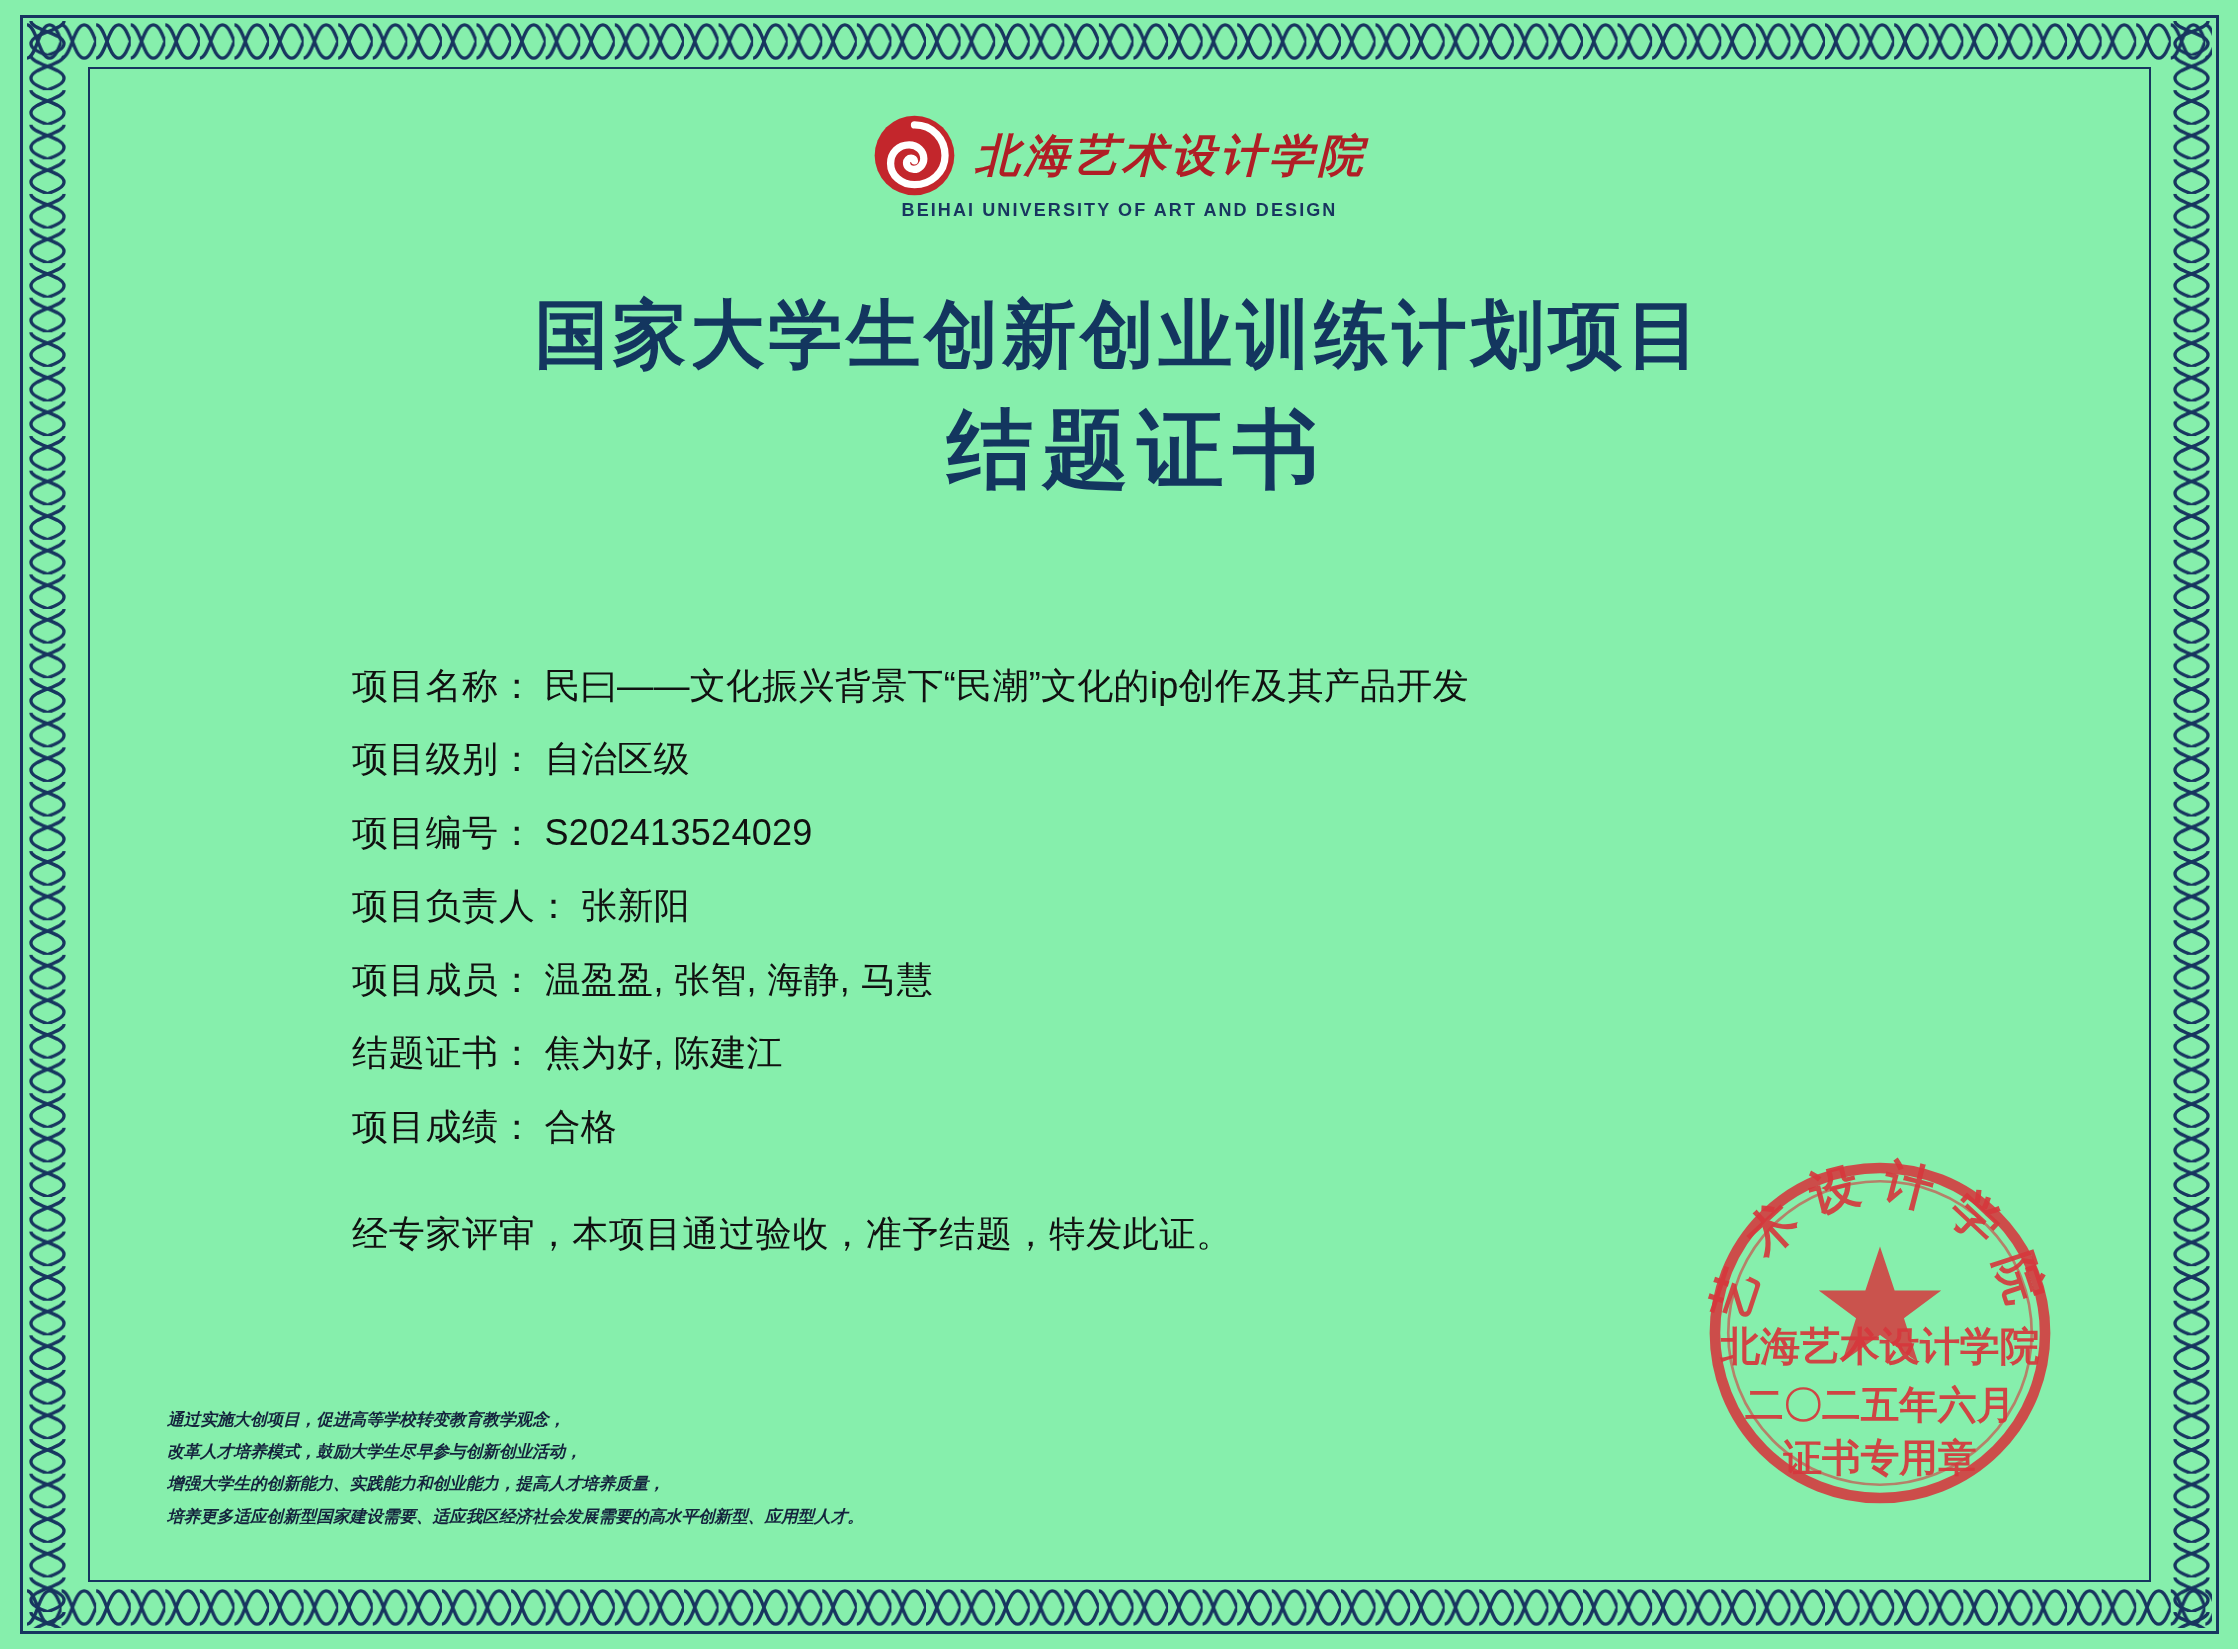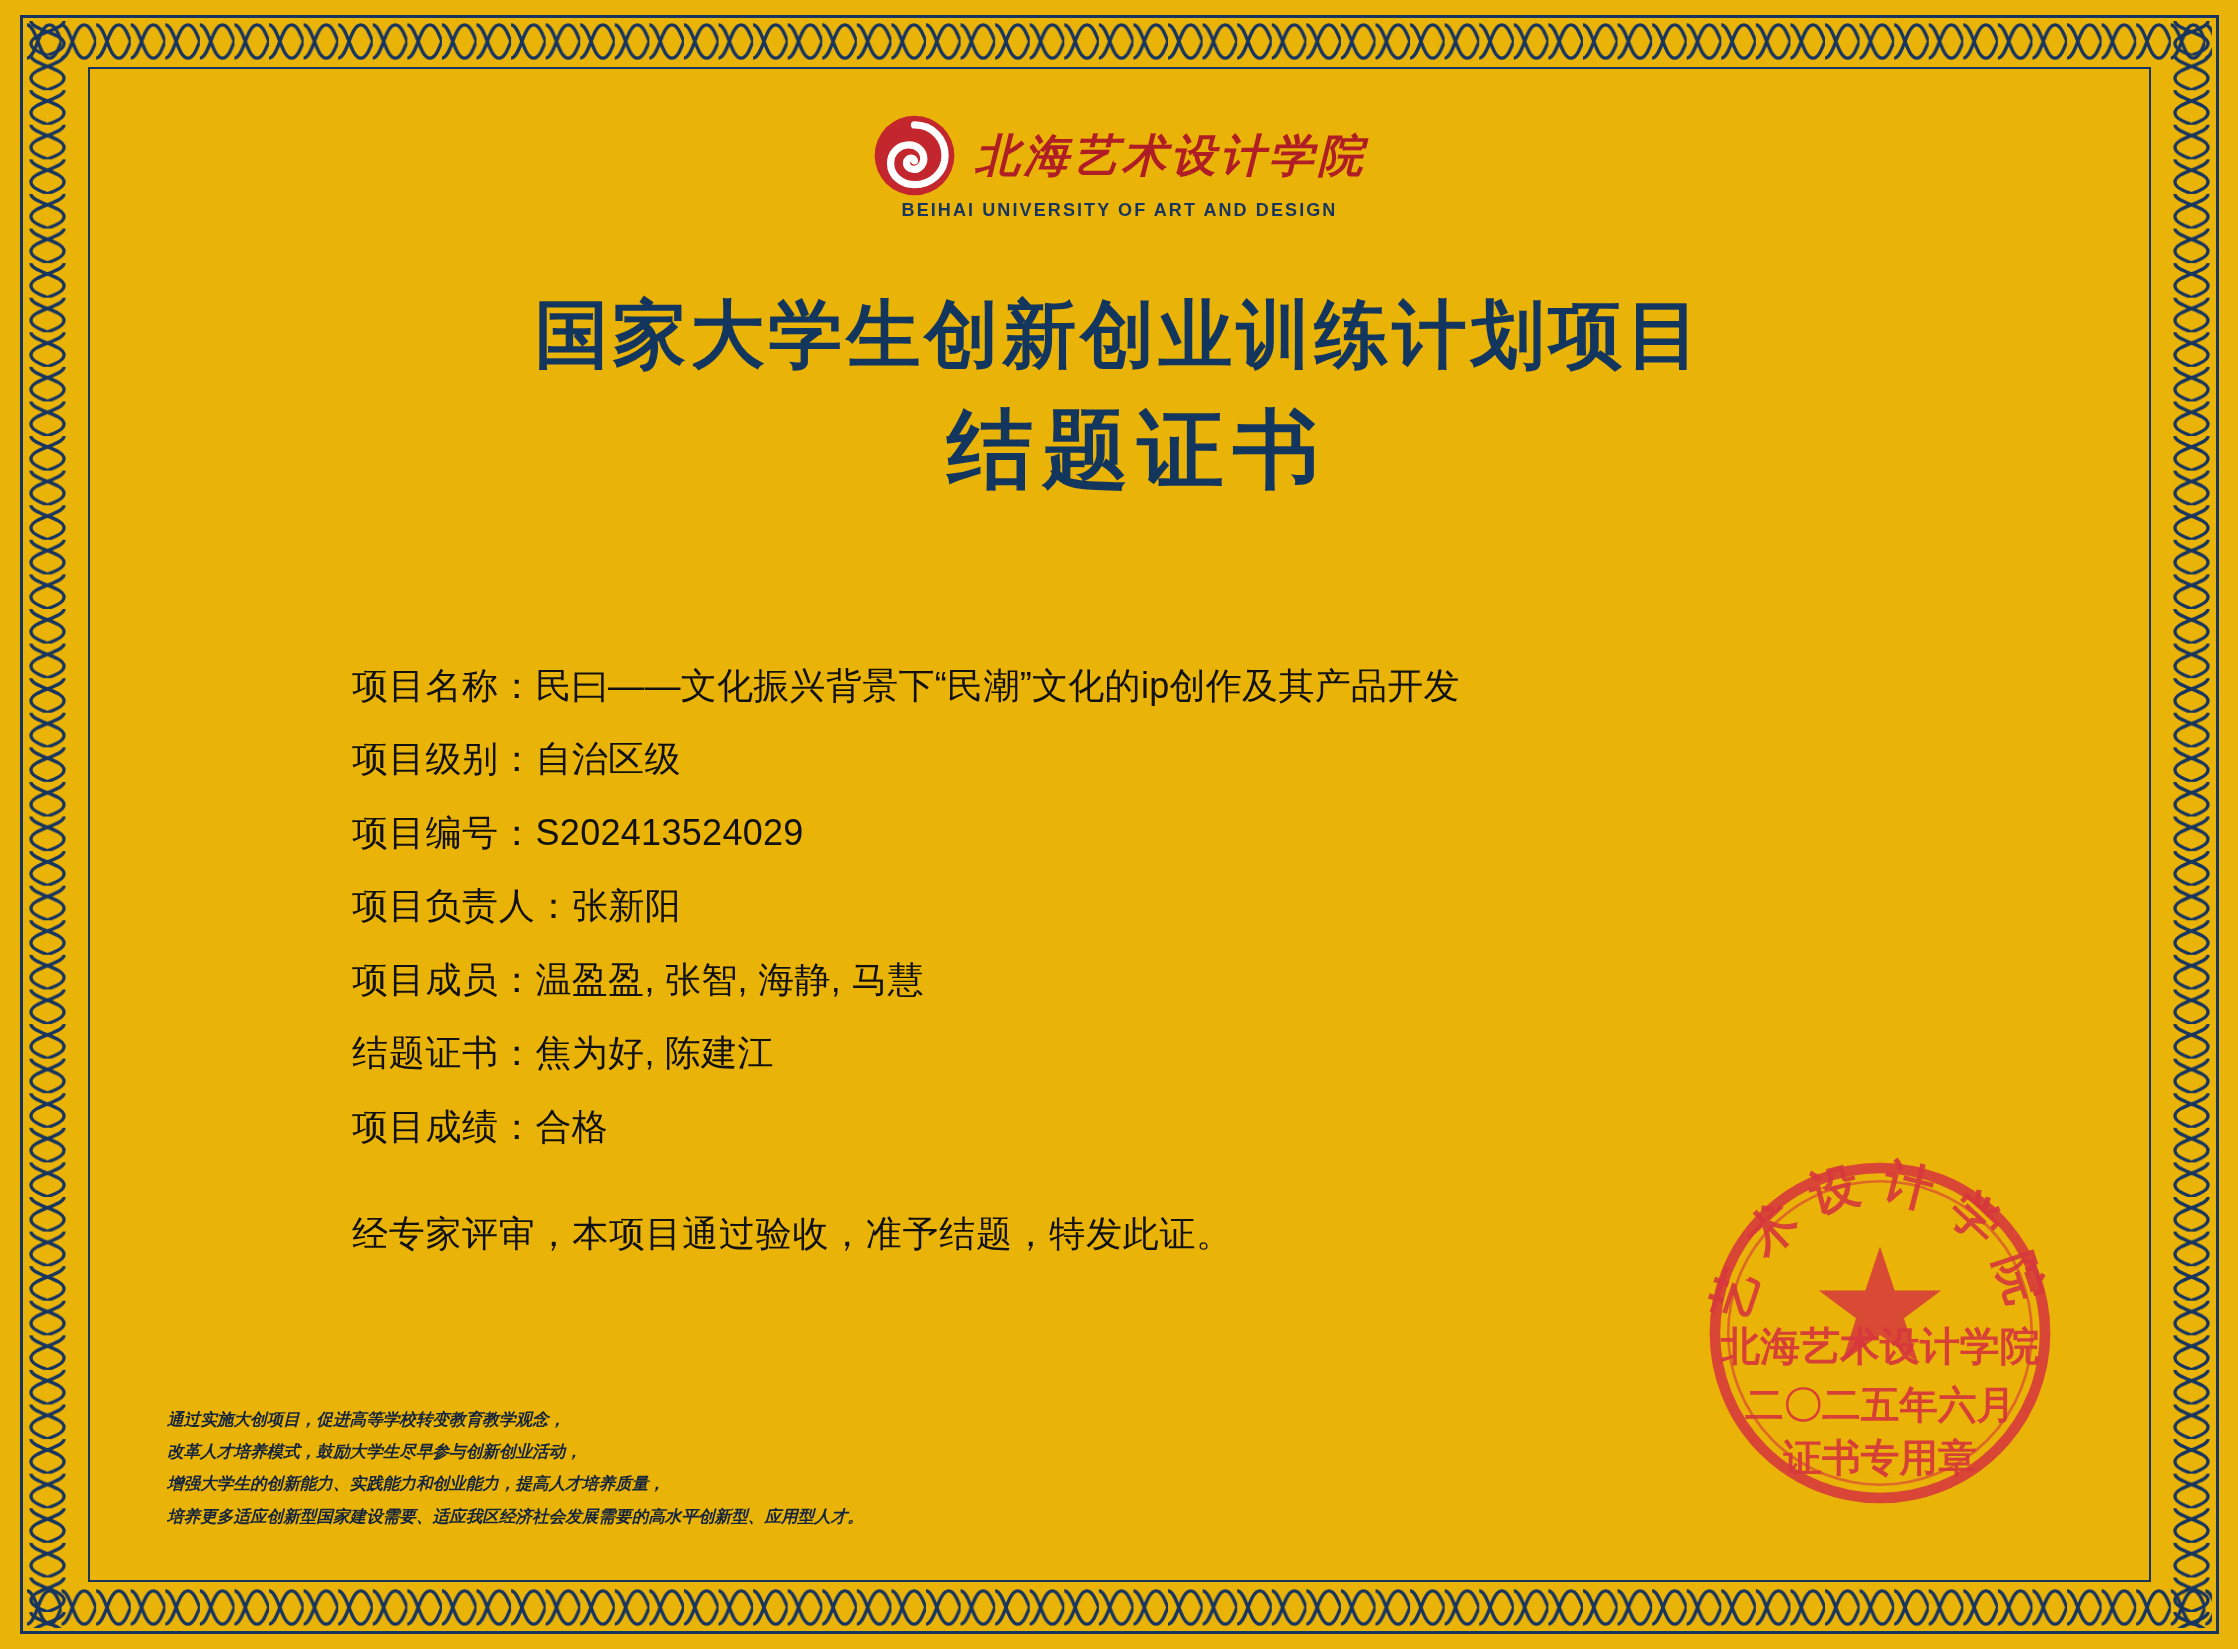--- a/index.html
+++ b/index.html
@@ -11,21 +11,21 @@
     width: 2239px;
     height: 1649px;
     font-family: "Liberation Serif", "DejaVu Serif", serif;
     overflow: hidden;
   }
 
   .certificate {
     position: relative;
     width: 2239px;
     height: 1649px;
-    background: #eab308;
+    background: #86efac;
     box-sizing: border-box;
   }
 
   
   .border-outer {
     position: absolute;
     left: 20px;
     top: 14.6px;
     right: 20px;
     bottom: 14.6px;
@@ -124,20 +124,21 @@
     right: 200px;
   }
   .field-row {
     display: flex;
     align-items: flex-end;
     margin-bottom: 31px;
     font-size: 36px;
     color: #101010;
     font-family: "Liberation Sans", "DejaVu Sans", sans-serif;
     line-height: 1.18;
+    gap: 9px;
   }
   .field-label {
     flex: none;
     color: #111;
     letter-spacing: 0.7px;
     white-space: nowrap;
   }
   .field-value {
     color: #111;
     letter-spacing: 0.3px;

